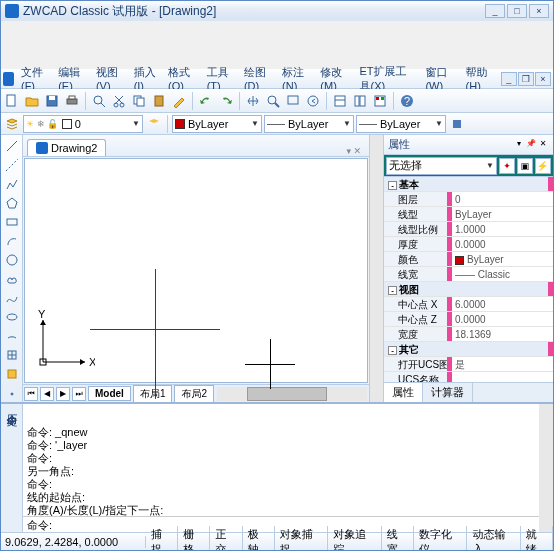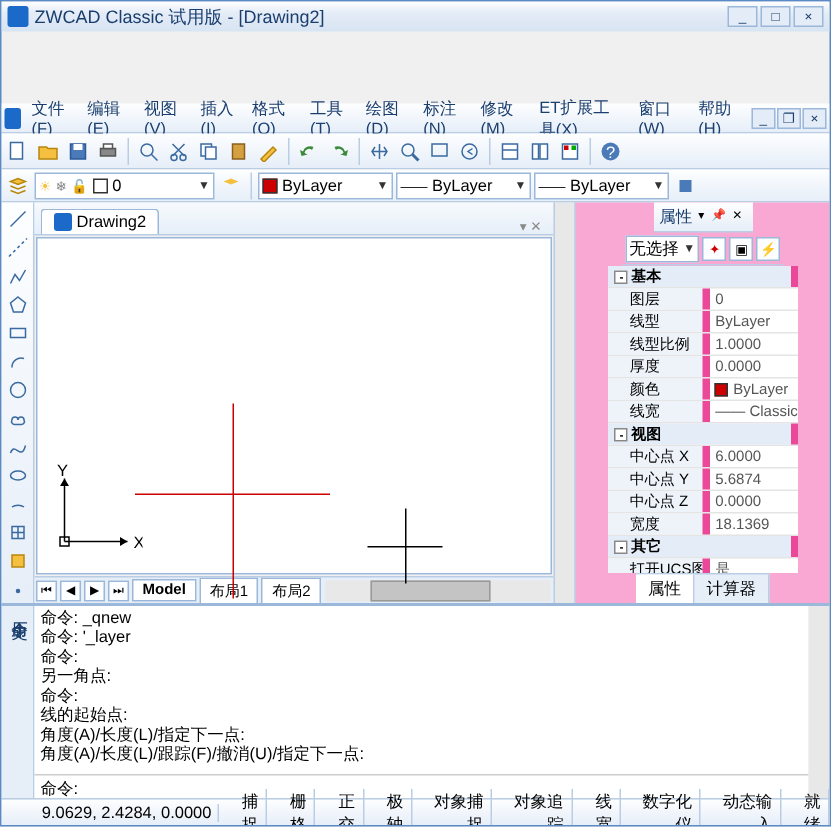--- a/index.html
+++ b/index.html
@@ -38,45 +38,45 @@
 .cross2 .h { position: absolute; width: 50px; height: 1px; background: #000; top: 25px; }
 .cross2 .v { position: absolute; height: 50px; width: 1px; background: #000; left: 25px; }
 .ucs { position: absolute; left: 10px; bottom: 10px; }
 .ucs svg { width: 60px; height: 60px; }
 .navbar { height: 18px; background: #e6eef8; display: flex; align-items: center; border-top: 1px solid #b9cde5; }
 .navbtn { width: 14px; height: 14px; border: 1px solid #9bb7d9; background: #fdfeff; font-size: 8px; text-align: center; line-height: 12px; margin: 0 1px; }
 .navtab { padding: 1px 6px; border: 1px solid #9bb7d9; background: #fff; font-size: 10px; margin: 0 1px; }
 .navtab.act { background: #fff; font-weight: bold; }
 .hscroll { flex: 1; height: 14px; background: #e8e8e8; margin: 0 2px; display: flex; }
 .hscroll .thumb { width: 80px; background: #c4c4c4; border: 1px solid #999; }
-.rightpanel { width: 170px; background: #f9a8d4; border-left: 1px solid #b9cde5; display: flex; flex-direction: column; align-items: center; }
+.rightpanel { width: 170px; background: #0f766e; border-left: 1px solid #b9cde5; display: flex; flex-direction: column; }
 .rphead { height: 20px; background: linear-gradient(#fdfeff,#e6eef8); display: flex; align-items: center; padding: 0 4px; border-bottom: 1px solid #b9cde5; }
 .rphead .t { flex: 1; font-size: 11px; color: #1a3e6e; }
 .rphead .b { width: 12px; height: 12px; font-size: 8px; text-align: center; }
 .rpsel { height: 22px; display: flex; align-items: center; padding: 2px; gap: 2px; border-bottom: 1px solid #b9cde5; }
 .rpsel .combo { flex: 1; }
 .rpsel .ib { width: 16px; height: 16px; border: 1px solid #9bb7d9; background: #fdfeff; display: flex; align-items: center; justify-content: center; font-size: 9px; }
 .rpgrid { flex: 1; overflow-y: auto; background: #fff; }
 .rprow { display: flex; height: 15px; border-bottom: 1px solid #e4e4e4; }
 .rprow .k { width: 68px; padding-left: 14px; background: #eef3fa; border-right: 5px solid #ec4899; font-size: 10px; line-height: 15px; overflow: hidden; white-space: nowrap; }
 .rprow.cat .k { padding-left: 4px; font-weight: bold; background: #e4ecf7; width: 100%; }
 .rprow.cat .exp { display: inline-block; width: 9px; height: 9px; border: 1px solid #888; text-align: center; line-height: 7px; font-size: 8px; margin-right: 2px; background: #fff; }
 .rprow .v { flex: 1; padding-left: 3px; font-size: 10px; line-height: 15px; color: #555; overflow: hidden; white-space: nowrap; }
 .rprow .sw2 { display: inline-block; width: 9px; height: 9px; border: 1px solid #333; margin-right: 3px; vertical-align: middle; }
 .rptabs { height: 20px; background: #e6eef8; display: flex; border-top: 1px solid #b9cde5; }
 .rptab { padding: 2px 8px; font-size: 11px; border-right: 1px solid #b9cde5; }
 .rptab.act { background: #fff; }
 .cmdpanel { height: 130px; display: flex; border-top: 2px solid #9bb7d9; }
 .cmdleft { width: 22px; background: #e6eef8; border-right: 1px solid #b9cde5; display: flex; flex-direction: column; align-items: center; padding-top: 2px; font-size: 9px; color: #1a3e6e; }
 .cmdarea { flex: 1; display: flex; flex-direction: column; background: #fff; }
-.cmdlog { flex: 1; overflow-y: auto; padding: 2px 4px; font-size: 11px; font-family: SimSun, monospace; line-height: 13px; }
+.cmdlog { flex: 1; overflow-y: auto; padding: 2px 4px; font-size: 11px; font-family: SimSun, monospace; line-height: 13px; margin-top: 20px; }
 .cmdlog div { white-space: pre; }
 .cmdin { height: 16px; border-top: 1px solid #ccc; padding: 1px 4px; font-size: 11px; font-family: SimSun; }
 .vscroll { width: 14px; background: #e8e8e8; }
-.statusbar { height: 18px; background: linear-gradient(#fdfeff,#e6eef8); display: flex; align-items: center; border-top: 1px solid #b9cde5; font-size: 11px; text-align: right; }
+.statusbar { height: 18px; background: linear-gradient(#fdfeff,#e6eef8); display: flex; align-items: center; border-top: 1px solid #b9cde5; font-size: 11px; }
 .statusbar .coords { width: 150px; padding: 0 4px; border-right: 1px solid #b9cde5; }
 .statusbar .sbtn { padding: 1px 5px; border-right: 1px solid #b9cde5; cursor: default; }
 </style>
 </head>
 <body>
 
 <div class="titlebar">
   <div class="ico"></div>
   <div class="title">ZWCAD Classic 试用版 - [Drawing2]</div>
   <div class="winbtns">
@@ -434,24 +434,20 @@
           <div class="v">—— Classic</div>
         </div>
         <div class="rprow cat">
           <div class="k"><span class="exp">-</span>视图</div>
         </div>
         <div class="rprow">
           <div class="k">中心点 X</div>
           <div class="v">6.0000</div>
         </div>
         <div class="rprow">
-          <div class="k">中心点 Y</div>
-          <div class="v">5.6874</div>
-        </div>
-        <div class="rprow">
           <div class="k">中心点 Z</div>
           <div class="v">0.0000</div>
         </div>
         <div class="rprow">
           <div class="k">宽度</div>
           <div class="v">18.1369</div>
         </div>
         <div class="rprow cat">
           <div class="k"><span class="exp">-</span>其它</div>
         </div>

